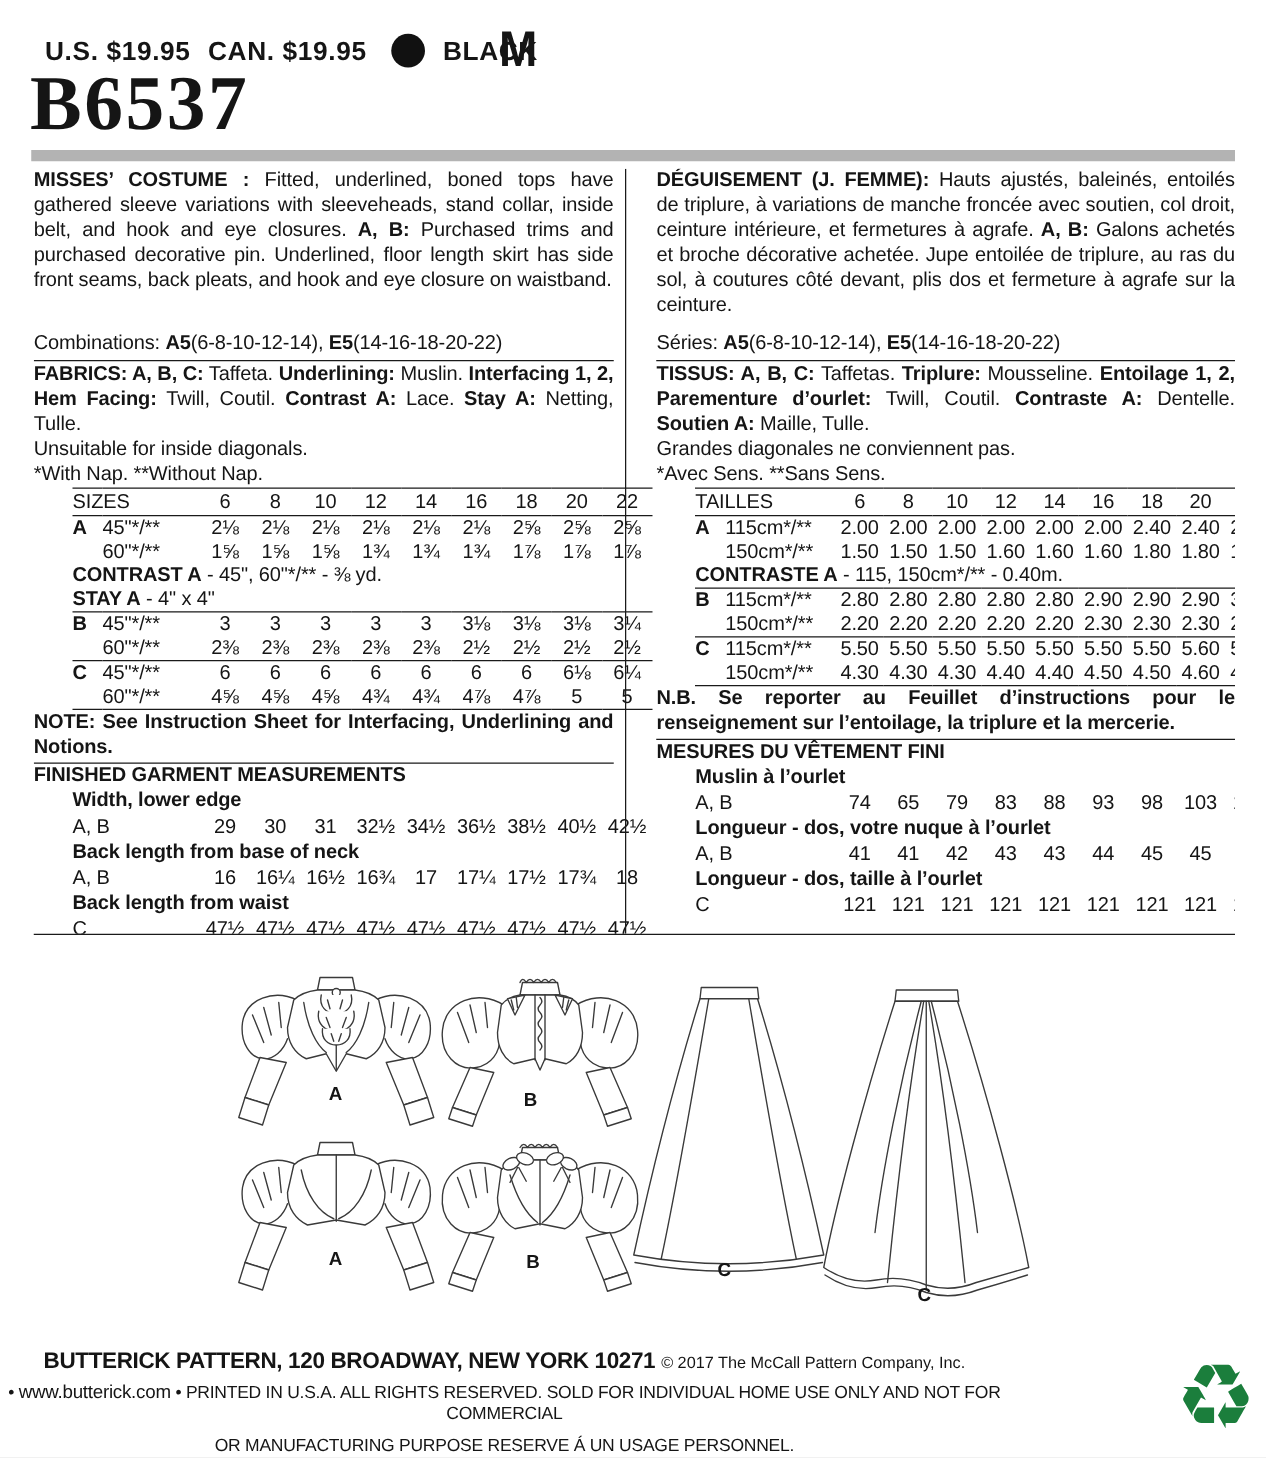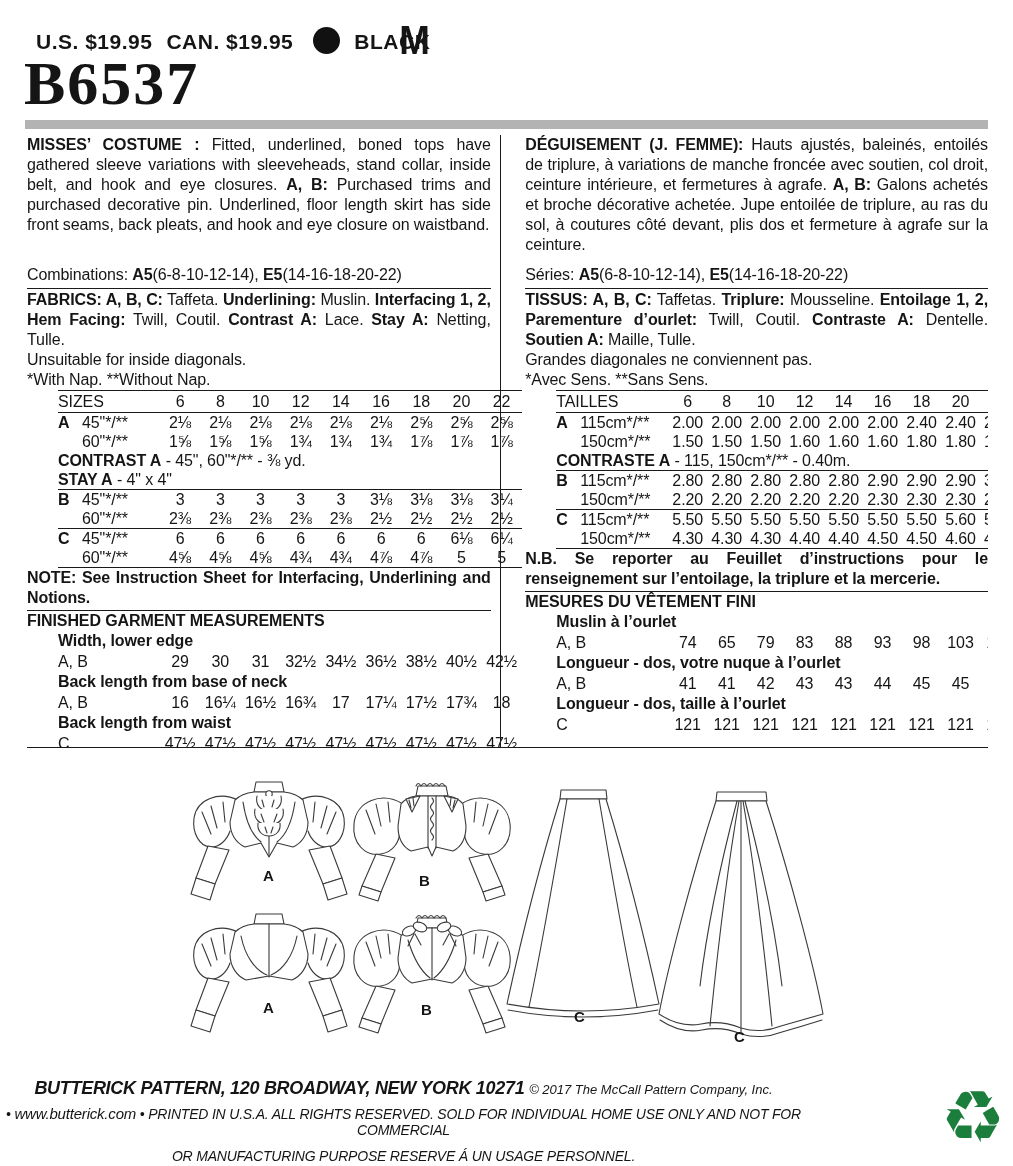--- a/index.html
+++ b/index.html
@@ -42,21 +42,21 @@
   .fin td{line-height:20.5px;}
 
   
   .illos{position:absolute;left:0;top:0;width:1013px;height:1166px;pointer-events:none;}
   .illos svg{position:absolute;}
   .illos path,.illos rect,.illos ellipse,.illos circle{fill:#fff;stroke:#3a3a3a;stroke-width:1.1;stroke-linejoin:round;stroke-linecap:round;}
   .illos .ln{fill:none !important;}
   .garment-label{position:absolute;font-size:15px;font-weight:bold;}
 
   
-  .footer{position:absolute;left:0;top:1078px;width:807px;text-align:center;font-style:italic;}
+  .footer{position:absolute;left:0;top:1078px;width:807px;text-align:center;}
   .f1{font-size:18px;font-weight:bold;letter-spacing:-.3px;}
   .f1 .copy{font-size:13px;font-weight:normal;letter-spacing:0;}
   .f2{margin-top:6px;font-size:14px;letter-spacing:-.2px;}
   .f2 .url{font-size:15px;}
   .f3{margin-top:10px;font-size:14px;letter-spacing:-.2px;}
   .recycle{position:absolute;right:8px;top:1072px;font-size:72px;line-height:90px;color:#1b7e3c;font-family:"DejaVu Sans",sans-serif;}
 </style>
 </head>
 <body>
 

